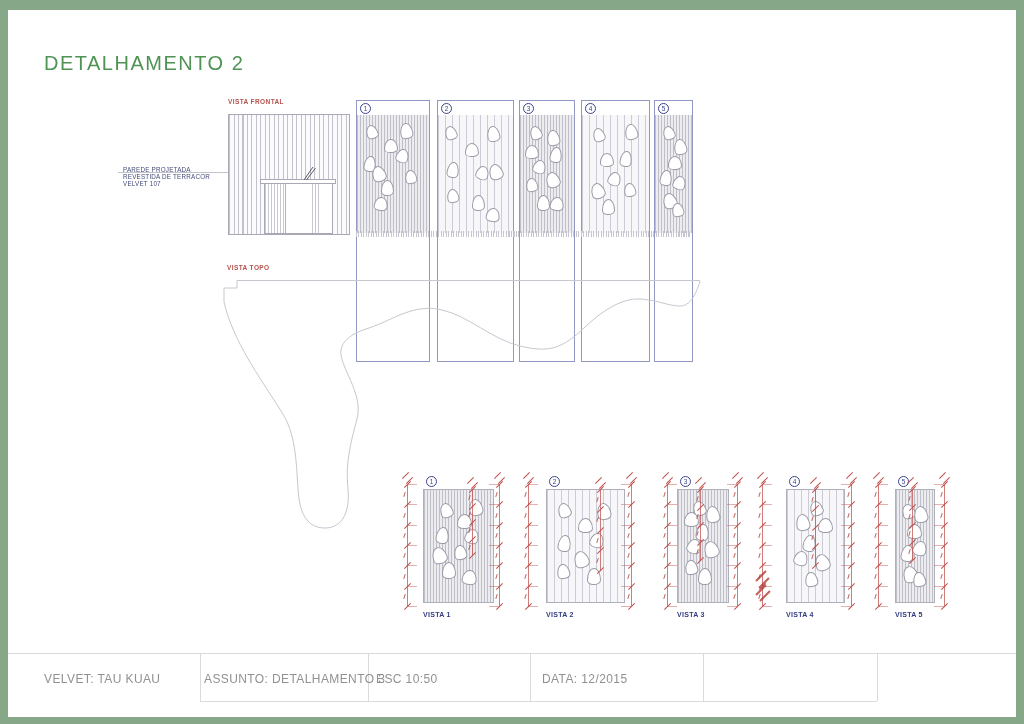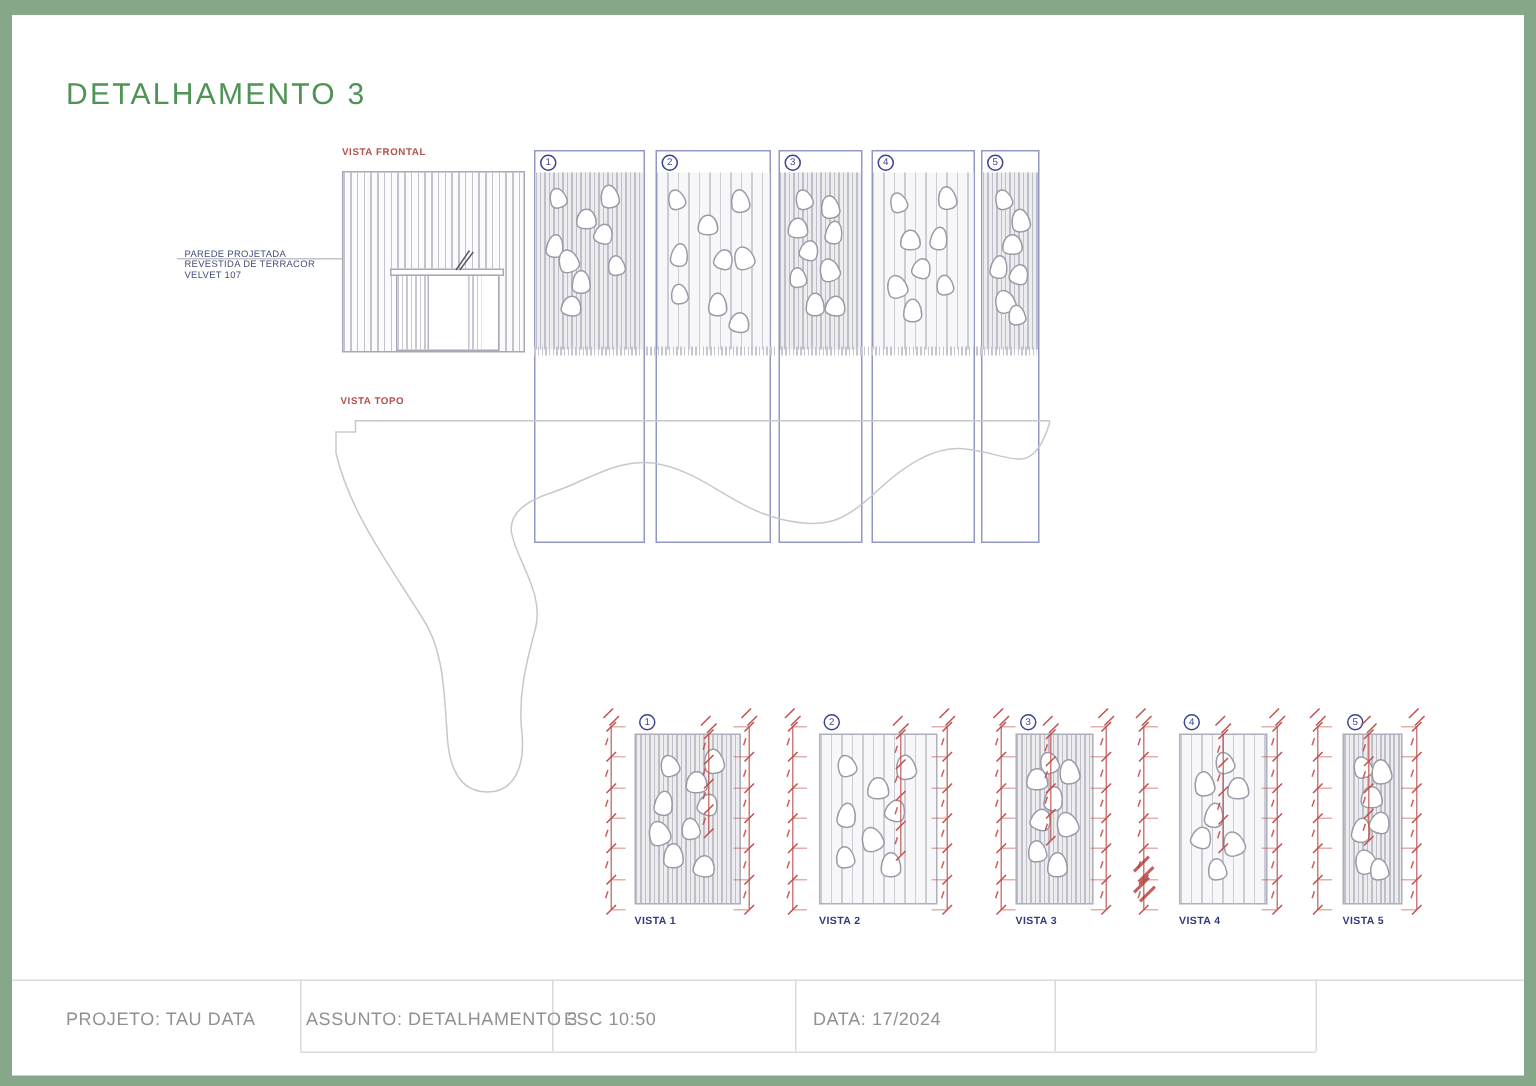--- a/index.html
+++ b/index.html
@@ -46,21 +46,21 @@
   .logo .vg{font-family:"Liberation Serif",serif;font-size:27px;letter-spacing:-1px;color:#2d4a3e;line-height:28px;}
   .logo .tagline{height:0;border-bottom:2px dotted #a7b7ae;margin:2px auto 0 auto;}
   svg.overlay{position:absolute;left:0;top:0;pointer-events:none;}
 </style>
 </head>
 <body>
 
 <div class="canvas">
   <div class="sheet"></div>
 
-  <div class="page-title">DETALHAMENTO 3</div>
+  <div class="page-title">DETALHAMENTO 2</div>
 
   <div class="redlabel" style="left:228px;top:98px;">VISTA FRONTAL</div>
 
   <div class="leader" style="left:118px;top:172px;width:113px;"></div>
   <div class="annot" style="left:123px;top:166px;">
     <div>PAREDE PROJETADA</div>
     <div>REVESTIDA DE TERRACOR</div>
     <div>VELVET 107</div>
   </div>
 
@@ -513,18 +513,18 @@
     </div>
 
   <div class="fline" style="left:8px;top:653px;width:1008px;height:1px;"></div>
   <div class="fline" style="left:200px;top:701px;width:677px;height:1px;"></div>
   <div class="fline" style="left:200px;top:653px;width:1px;height:48px;"></div>
   <div class="fline" style="left:368px;top:653px;width:1px;height:48px;"></div>
   <div class="fline" style="left:530px;top:653px;width:1px;height:48px;"></div>
   <div class="fline" style="left:703px;top:653px;width:1px;height:48px;"></div>
   <div class="fline" style="left:877px;top:653px;width:1px;height:48px;"></div>
 
-  <div class="fcell" style="left:44px;top:672px;">PROJETO: TAU DATA</div>
+  <div class="fcell" style="left:44px;top:672px;">VELVET: TAU KUAU</div>
   <div class="fcell" style="left:204px;top:672px;">ASSUNTO: DETALHAMENTO 3</div>
   <div class="fcell" style="left:376px;top:672px;">ESC 10:50</div>
-  <div class="fcell" style="left:542px;top:672px;">DATA: 17/2024</div>
+  <div class="fcell" style="left:542px;top:672px;">DATA: 12/2015</div>
 
 </div>
 
 </body></html>

